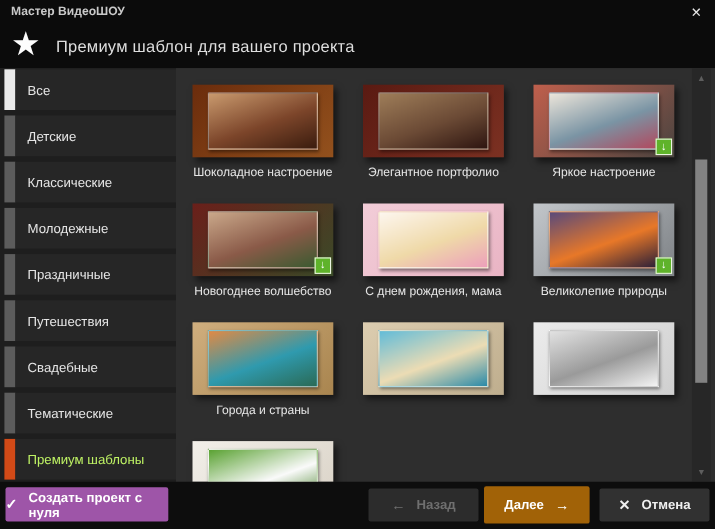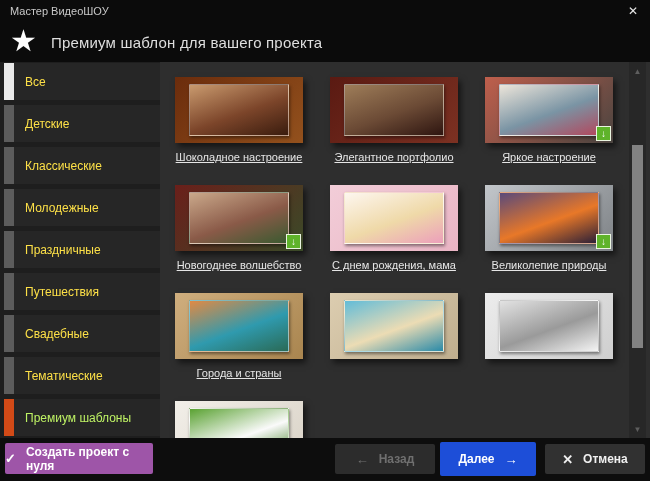--- a/index.html
+++ b/index.html
@@ -3,74 +3,74 @@
 <meta charset="utf-8">
 <style>
   * { margin:0; padding:0; box-sizing:border-box; }
   html,body { background:#000; }
   body { font-family:"Liberation Sans", sans-serif; }
   .window { position:relative; width:650px; height:481px; background:#0b0b0b; overflow:hidden; }
 
   
   .titlebar { position:absolute; top:0; left:0; right:0; height:22px;
     display:flex; align-items:center; justify-content:space-between; padding:0 12px 0 10px; }
-  .titlebar .t { font-size:11px; color:#c9c9c9; }
+  .titlebar .t { font-size:11px; color:#c9c9c9;font-weight:bold; }
   .titlebar .close { font-size:12px; color:#e8e8e8; cursor:pointer; line-height:1; }
 
   
   .header { position:absolute; top:22px; left:0; right:0; height:40px;
     display:flex; align-items:center; padding-left:10px; }
   .header .star { font-size:30px; color:#fdfdfd; line-height:1; margin-top:-3px; }
   .header .h { font-size:15px; color:#dedede; margin-left:14px; letter-spacing:.2px; }
 
   
   .main { position:absolute; top:62px; left:0; right:0; bottom:43px; background:#2e2e2e; }
 
   
   .sidebar { position:absolute; left:0; top:0; bottom:0; width:160px; background:#1e1e1e;
     display:flex; flex-direction:column; gap:5px; padding-top:1px; }
   .side-item { height:37px; display:flex; cursor:pointer; }
   .side-item .bar { width:10px; margin-left:4px; background:#5c5c5c; }
   .side-item .tile { flex:1; background:#262626; display:flex; align-items:center;
-    padding-left:11px; font-size:12px; color:#fde047; }
+    padding-left:11px; font-size:12px; color:#e5e5e5; }
   .side-item.selected .bar { background:#e9e9e9; }
   .side-item.premium .bar { background:#d24a17; }
   .side-item.premium .tile { color:#bef264; }
 
   
   .content { position:absolute; left:160px; top:0; right:0; bottom:0; background:#2e2e2e; overflow:hidden; }
   .grid { display:grid; grid-template-columns:repeat(3,128px); column-gap:27px; row-gap:22px;
     padding:15px 0 0 15px; }
   .card { width:128px; height:86px; cursor:pointer; }
   .thumb { position:relative; width:128px; height:66px; box-shadow:3px 4px 6px rgba(0,0,0,.55); }
   .photo { position:absolute; left:14px; right:14px; top:7px; bottom:7px;
     border:1px solid rgba(255,255,255,.4); box-shadow:1px 2px 3px rgba(0,0,0,.45); }
   .badge { position:absolute; right:2px; bottom:2px; width:15px; height:15px;
     background:#5fb32a; border:1px solid #eaf5e0; color:#fff; font-size:10px; font-weight:bold;
     display:flex; align-items:center; justify-content:center; line-height:1; }
   .card .lbl { margin-top:8px; text-align:center; font-size:11px; color:#e6e6e6;
-    white-space:nowrap; overflow:hidden;text-decoration:underline; }
+    white-space:nowrap; overflow:hidden; }
 
   
   .scrollbar { position:absolute; right:4px; top:0; bottom:0; width:17px; background:#272727; }
   .scrollbar .arrow { position:absolute; left:0; width:17px; height:14px; color:#5e5e5e;
     font-size:8px; display:flex; align-items:center; justify-content:center; cursor:pointer; }
   .scrollbar .up { top:2px; }
   .scrollbar .down { bottom:2px; }
   .scrollbar .sthumb { position:absolute; left:3px; width:11px; top:83px; height:203px;
     background:#828282; cursor:grab; }
 
   
   .footer { position:absolute; left:0; right:0; bottom:0; height:43px; background:#0d0d0d; }
   .btn { position:absolute; display:flex; align-items:center; justify-content:center; gap:10px;
     font-size:12px; font-weight:bold; border-radius:2px; cursor:pointer; }
   .btn .ic { font-size:13px; }
   .btn-create { left:5px; top:5px; width:148px; height:31px; background:#9e55a8; color:#fff; }
   .btn-back { left:335px; top:6px; width:100px; height:30px; background:#2c2c2c; color:#6f6f6f; cursor:default; }
-  .btn-next { left:440px; top:4px; width:96px; height:34px; background:#1d4ed8; color:#fff; }
+  .btn-next { left:440px; top:4px; width:96px; height:34px; background:#a16207; color:#fff; }
   .btn-cancel { left:545px; top:6px; width:100px; height:30px; background:#313131; color:#f0f0f0; }
 </style>
 </head>
 <body>
 
 <div class="window">
 
   <div class="titlebar">
     <span class="t">Мастер ВидеоШОУ</span>
     <span class="close">✕</span>

